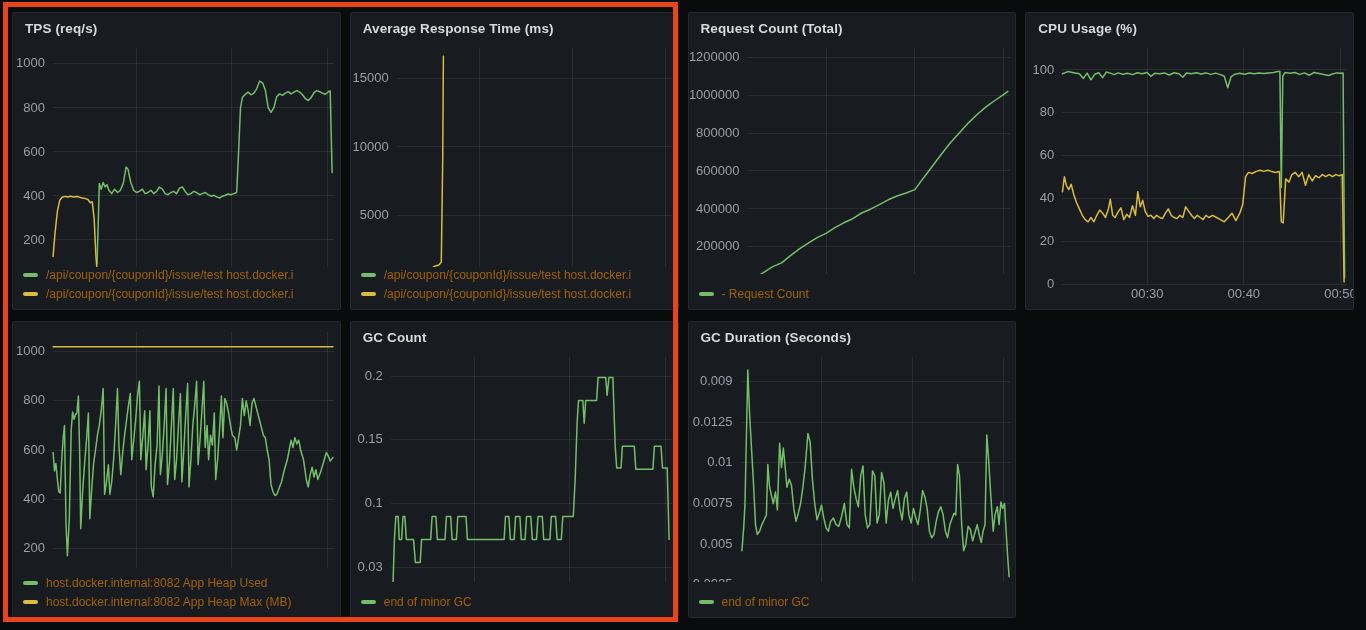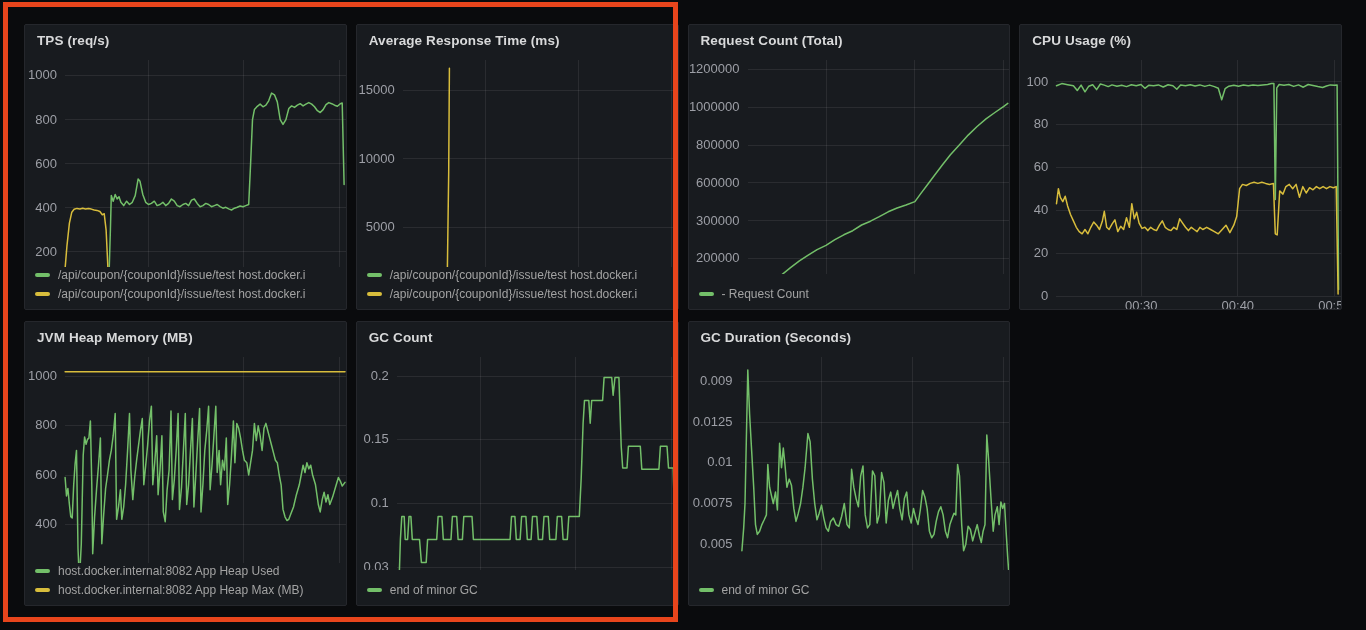--- a/index.html
+++ b/index.html
@@ -1,30 +1,30 @@
 <!DOCTYPE html>
 <html><head>
 <meta charset="utf-8">
 <style>
   html,body{margin:0;padding:0;background:#0a0b0d;}
   body{width:1366px;height:630px;overflow:hidden;font-family:"Liberation Sans",sans-serif;position:relative;}
-  .dashboard{box-sizing:border-box;width:1366px;height:630px;padding:24px;display:grid;
+  .dashboard{box-sizing:border-box;width:1366px;height:630px;padding:12px;display:grid;
     grid-template-columns:repeat(4,1fr);grid-template-rows:1fr 1fr;gap:11px 9px;}
   .panel{background:#181b1f;border:1px solid #25272c;border-radius:2px;display:flex;flex-direction:column;overflow:hidden;min-width:0;}
   .panel-title{margin:0;font-size:13.5px;font-weight:600;color:#d8d9da;padding:8px 12px 2px;letter-spacing:.1px;cursor:pointer;white-space:nowrap;}
   .chart-wrap{flex:1;position:relative;overflow:hidden;}
   .tick{position:absolute;font-size:13px;line-height:12px;color:#9d9fa6;white-space:nowrap;}
   .ylab{text-align:right;}
   .xlab{width:44px;text-align:center;}
   .gridlines line{stroke:rgba(255,255,255,0.08);stroke-width:1;shape-rendering:crispEdges;}
   .legend{padding:1px 10px 8px;display:flex;flex-direction:column;gap:5px;overflow:hidden;}
   .legend.row{flex-direction:row;gap:22px;align-items:center;margin-top:12px;}
   .legend-item{display:flex;align-items:center;gap:8px;cursor:pointer;white-space:nowrap;overflow:hidden;flex:none;}
   .swatch{width:15px;height:4px;border-radius:2px;flex:none;}
-  .legend-label{font-size:12px;color:#a3a3a3;white-space:nowrap;}
+  .legend-label{font-size:12px;color:#a16207;white-space:nowrap;}
   .no-data{position:absolute;inset:0;display:flex;align-items:center;justify-content:center;
     font-size:17px;color:#8f9297;letter-spacing:.3px;}
   .highlight{position:absolute;left:3px;top:2px;width:675px;height:620px;box-sizing:border-box;
     border:5px solid #e8451c;z-index:9;pointer-events:none;}
 </style>
 </head>
 <body>
 
 <div class="dashboard">
 
@@ -109,21 +109,21 @@
             <line x1="58.800000000000004" y1="57.2" x2="321" y2="57.2"></line>
             <line x1="58.800000000000004" y1="19.4" x2="321" y2="19.4"></line>
             <line x1="137.0" y1="10" x2="137.0" y2="246"></line>
             <line x1="225.9" y1="10" x2="225.9" y2="246"></line>
             <line x1="314.8" y1="10" x2="314.8" y2="246"></line>
           </g>
           <polyline fill="none" stroke="#73bf69" stroke-width="1.5" stroke-linejoin="round" stroke-linecap="round" points="59.2,245.2 65.9,240.0 74.8,234.3 83.7,228.6 92.6,224.9 101.5,217.7 110.4,210.9 119.2,205.2 128.1,199.6 137.0,195.4 145.9,189.7 154.8,184.8 163.7,180.7 172.6,175.0 181.5,171.2 190.3,166.7 199.2,161.8 208.1,158.0 217.0,155.0 225.9,151.6 232.1,143.1 239.2,133.7 246.3,124.2 253.5,114.8 261.4,104.8 270.3,95.0 279.2,85.1 288.1,76.5 297.0,68.9 305.9,62.5 314.8,56.3 318.8,53.4"></polyline>
         </svg>
         <div class="tick ylab" style="left:0;width:51px;top:240.0px">0</div>
         <div class="tick ylab" style="left:0;width:51px;top:202.2px">200000</div>
-        <div class="tick ylab" style="left:0;width:51px;top:164.5px">300000</div>
+        <div class="tick ylab" style="left:0;width:51px;top:164.5px">400000</div>
         <div class="tick ylab" style="left:0;width:51px;top:126.7px">600000</div>
         <div class="tick ylab" style="left:0;width:51px;top:89.0px">800000</div>
         <div class="tick ylab" style="left:0;width:51px;top:51.2px">1000000</div>
         <div class="tick ylab" style="left:0;width:51px;top:13.4px">1200000</div>
         <div class="tick xlab" style="left:115.0px;top:250.0px">00:30</div>
         <div class="tick xlab" style="left:203.9px;top:250.0px">00:40</div>
         <div class="tick xlab" style="left:292.8px;top:250.0px">00:50</div>
       </div>
     <div class="legend row">
         <div class="legend-item">
@@ -158,21 +158,20 @@
         <div class="tick ylab" style="left:0;width:28px;top:111.3px">60</div>
         <div class="tick ylab" style="left:0;width:28px;top:68.4px">80</div>
         <div class="tick ylab" style="left:0;width:28px;top:25.5px">100</div>
         <div class="tick xlab" style="left:99.0px;top:250.0px">00:30</div>
         <div class="tick xlab" style="left:195.6px;top:250.0px">00:40</div>
         <div class="tick xlab" style="left:292.2px;top:250.0px">00:50</div>
       </div>
   </section>
 
   <section class="panel">
-    <h2 class="panel-title">JVM Heap Memory (MB)</h2>
     <div class="chart-wrap">
         <svg width="329" height="266" style="position:absolute;left:0;top:0">
           <g class="gridlines">
             <line x1="39.6" y1="226.3" x2="321" y2="226.3"></line>
             <line x1="39.6" y1="177.2" x2="321" y2="177.2"></line>
             <line x1="39.6" y1="128.0" x2="321" y2="128.0"></line>
             <line x1="39.6" y1="78.8" x2="321" y2="78.8"></line>
             <line x1="39.6" y1="29.7" x2="321" y2="29.7"></line>
             <line x1="123.5" y1="10" x2="123.5" y2="246"></line>
             <line x1="218.9" y1="10" x2="218.9" y2="246"></line>

